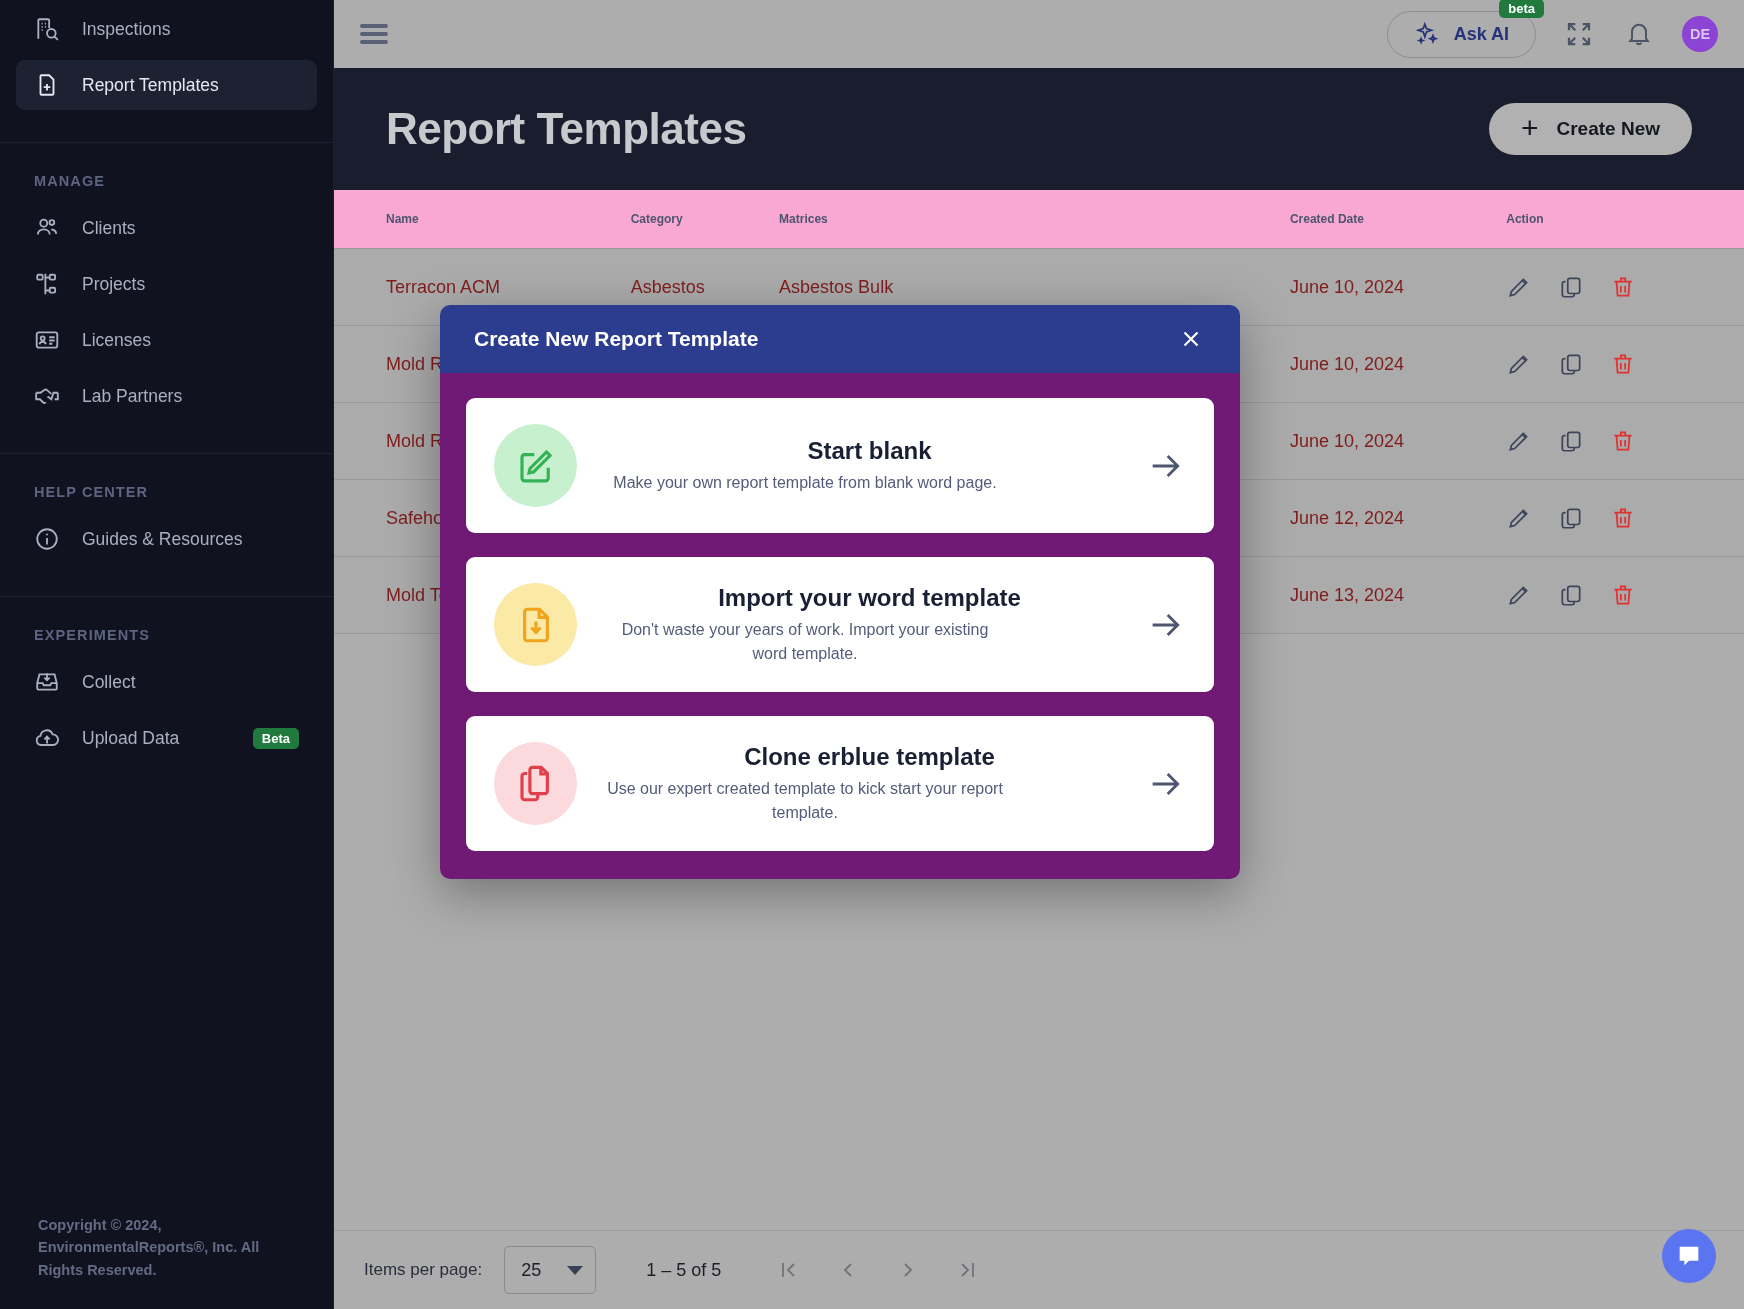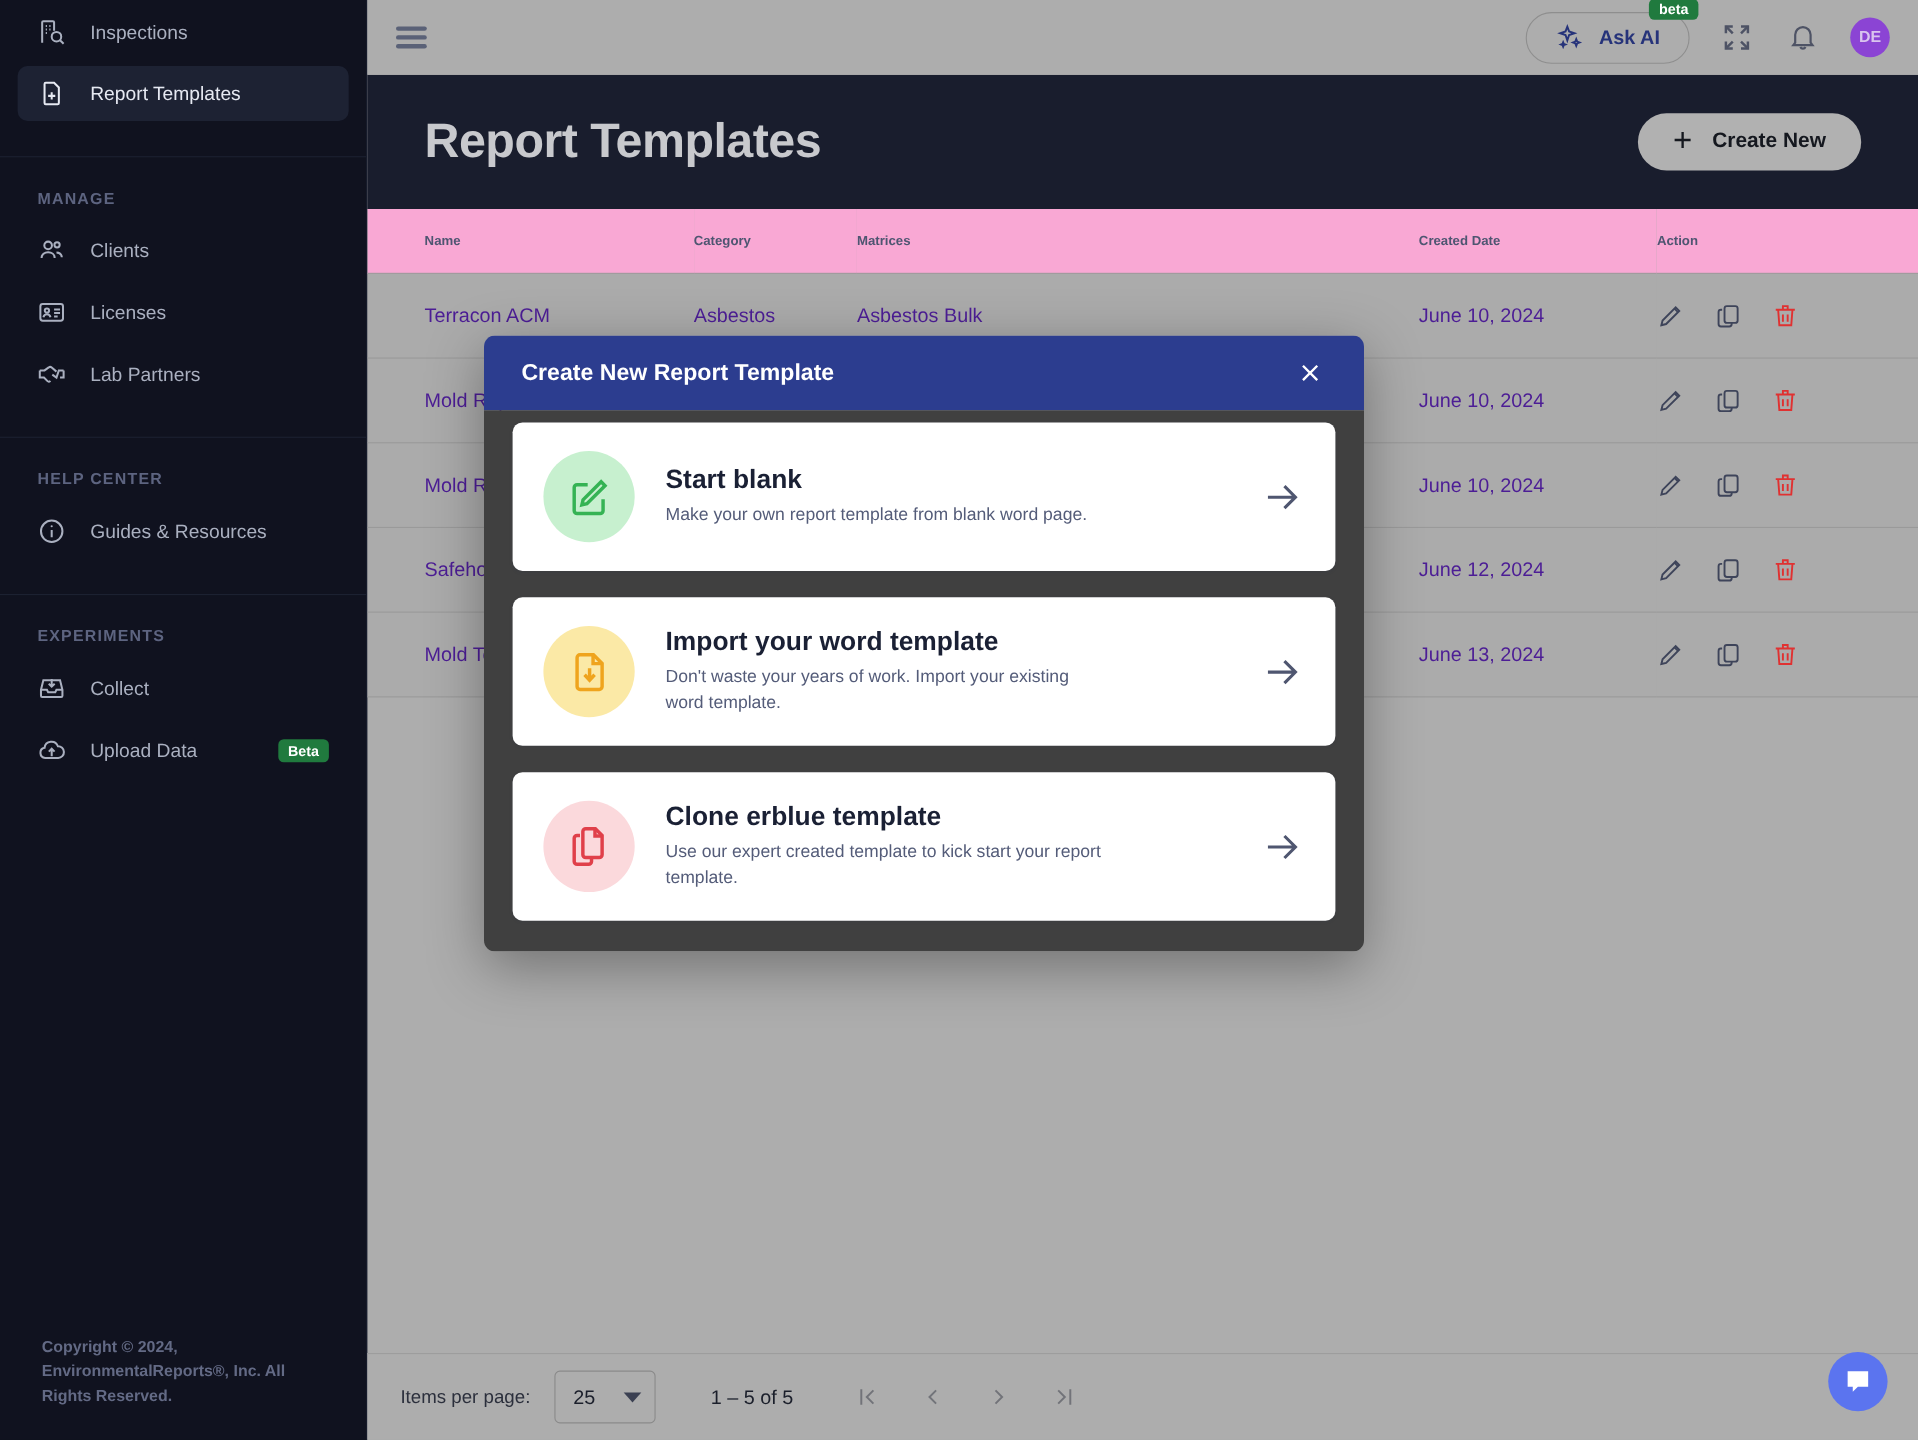--- a/index.html
+++ b/index.html
@@ -107,21 +107,21 @@
   .plus { font-size: 30px; font-weight: 300; line-height: 1; margin-top:-3px; }
 
   .table-area { flex: 1; position: relative; overflow: hidden; }
   table { width: 100%; border-collapse: collapse; }
   thead th {
     text-align: left; font-size: 12px; font-weight: 700; color: #4e5571;
     padding: 22px 0 22px 0; background: #f9a8d4;
     border-bottom: 1px solid #9a9a9a;
   }
   tbody td {
-    font-size: 18px; color: #4c1d95; padding: 25px 0;
+    font-size: 18px; color: #7f1d1d; padding: 25px 0;
     border-bottom: 1px solid #9a9a9a; background:#ababab;margin-top:32px;
   }
   th.c-name, td.c-name { padding-left: 52px; width: 300px; }
   th.c-cat, td.c-cat { width: 150px; }
   th.c-mat, td.c-mat { width: 520px; }
   th.c-date, td.c-date { width: 220px; }
   th.c-act, td.c-act { width: 240px; }
   .act-icons { display: flex; gap: 26px; align-items: center; }
   .act-icons .a { width: 26px; height: 26px; cursor: pointer; }
 
@@ -152,21 +152,21 @@
     position: absolute; left: 440px; top: 305px; width: 800px;
     border-radius: 10px; overflow: hidden; pointer-events: auto;
     box-shadow: 0 14px 50px rgba(0,0,0,.34);
   }
   .modal-head {
     background: #2c3d8f; height: 68px; display: flex; align-items: center;
     padding: 0 34px; color: #fff;
   }
   .modal-title { font-size: 21px; font-weight: 700; }
   .modal-close { margin-left: auto; width: 30px; height: 30px; cursor: pointer; display:flex;align-items:center;justify-content:center; }
-  .modal-body { background: #404040; padding: 11px 26px 28px 26px; }
+  .modal-body { background: #701a75; padding: 25px 26px 28px 26px; text-align: center; }
   .opt-card {
     background: #fff; border-radius: 9px; display: flex; align-items: center;
     padding: 26px 28px; margin-bottom: 24px; cursor: pointer;
     box-shadow: 0 1px 3px rgba(30,40,80,.09);
   }
   .opt-card:last-child { margin-bottom: 0; }
   .opt-ico {
     width: 83px; height: 83px; border-radius: 50%; flex: 0 0 83px;
     display: flex; align-items: center; justify-content: center; margin-right: 28px;
   }
@@ -208,20 +208,29 @@
     <div class="nav-section bordered">
       <div class="nav-head">MANAGE</div>
       <div class="nav-item">
         <svg class="ic" viewBox="0 0 24 24" fill="none" stroke="#aab0c0" stroke-width="1.7">
           <circle cx="9" cy="7.5" r="3.2"></circle>
             <circle cx="16.5" cy="7" r="2.2"></circle>
           <path d="M3.5 18c0-3 2.5-4.8 5.5-4.8s5.5 1.8 5.5 4.8"></path>
           <path d="M16 13.4c2.4.1 4.3 1.6 4.5 4"></path>
         </svg>
         <span>Clients</span>
+      </div>
+      <div class="nav-item">
+        <svg class="ic" viewBox="0 0 24 24" fill="none" stroke="#aab0c0" stroke-width="1.7">
+          <rect x="3" y="3.5" width="5" height="4.5" rx="1"></rect>
+          <rect x="14.5" y="3.5" width="5" height="4.5" rx="1"></rect>
+          <rect x="14.5" y="15.5" width="5" height="4.5" rx="1"></rect>
+          <path d="M10.5 2.5v19M10.5 6h4M10.5 18h4"></path>
+        </svg>
+        <span>Projects</span>
       </div>
       <div class="nav-item">
         <svg class="ic" viewBox="0 0 24 24" fill="none" stroke="#aab0c0" stroke-width="1.7">
           <rect x="2.5" y="5" width="19" height="14" rx="2"></rect>
           <circle cx="8" cy="10.5" r="1.8"></circle>
             <path d="M5 16c.5-1.7 1.7-2.4 3-2.4s2.5.7 3 2.4"></path>
           <path d="M14 9.5h5M14 12.5h5M14 15.5h3"></path>
         </svg>
         <span>Licenses</span>
       </div>

